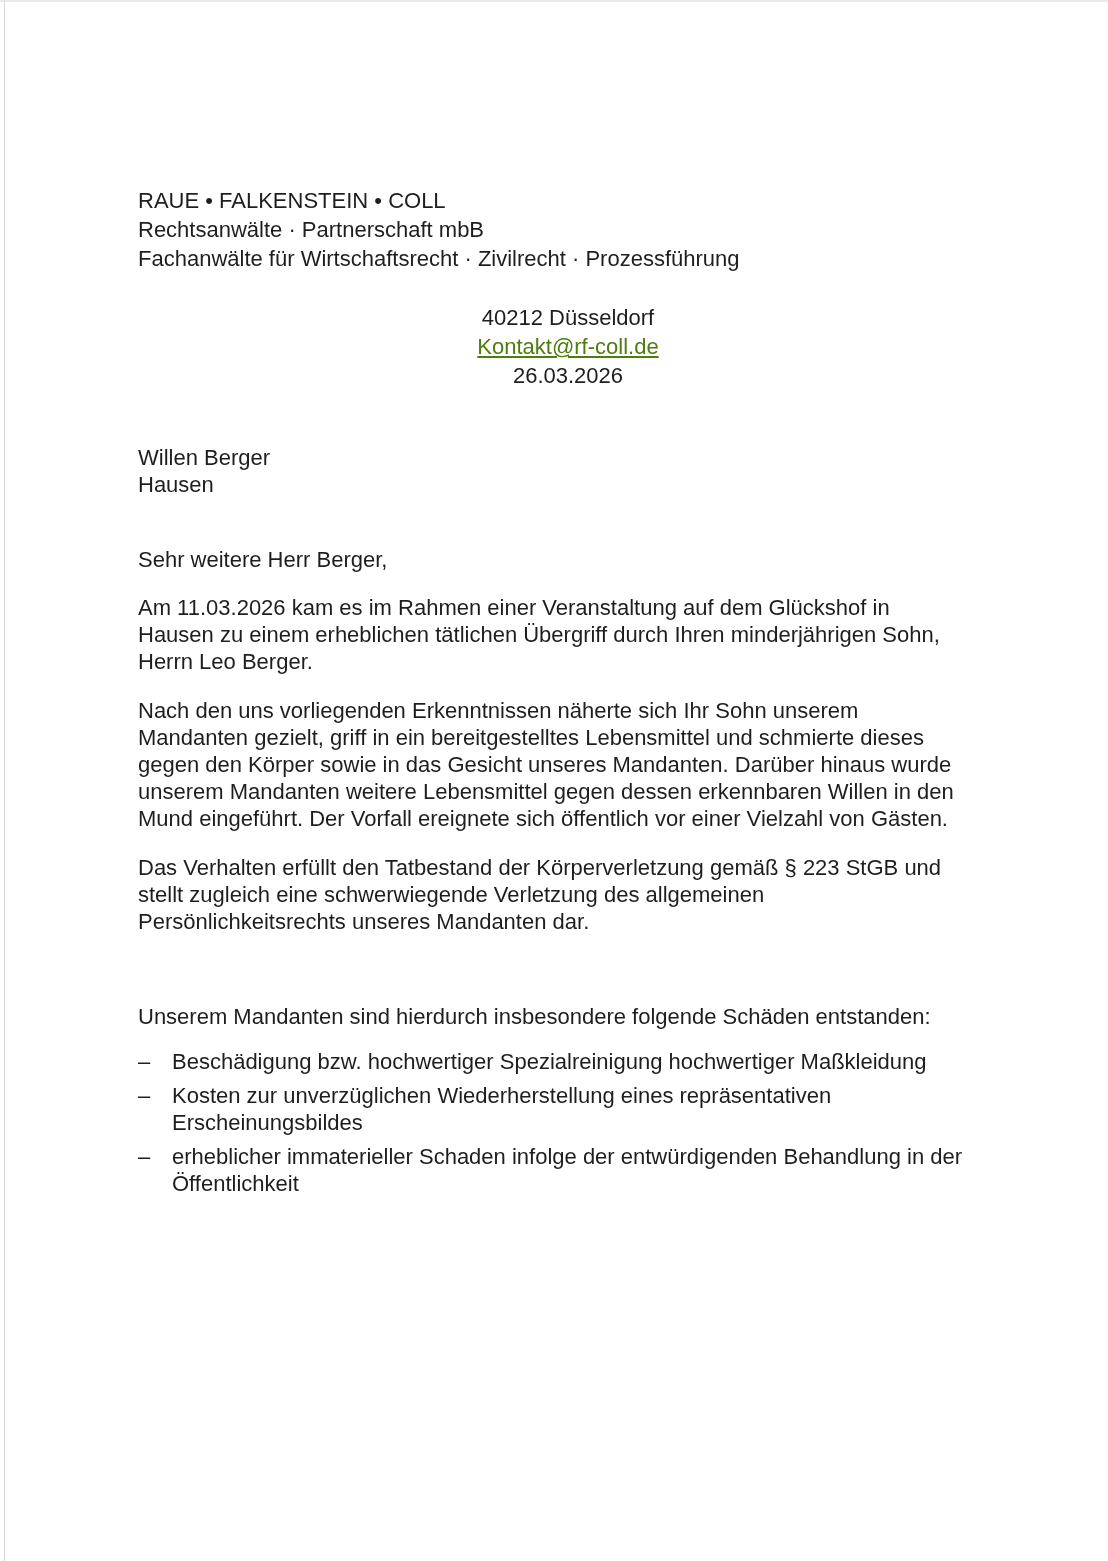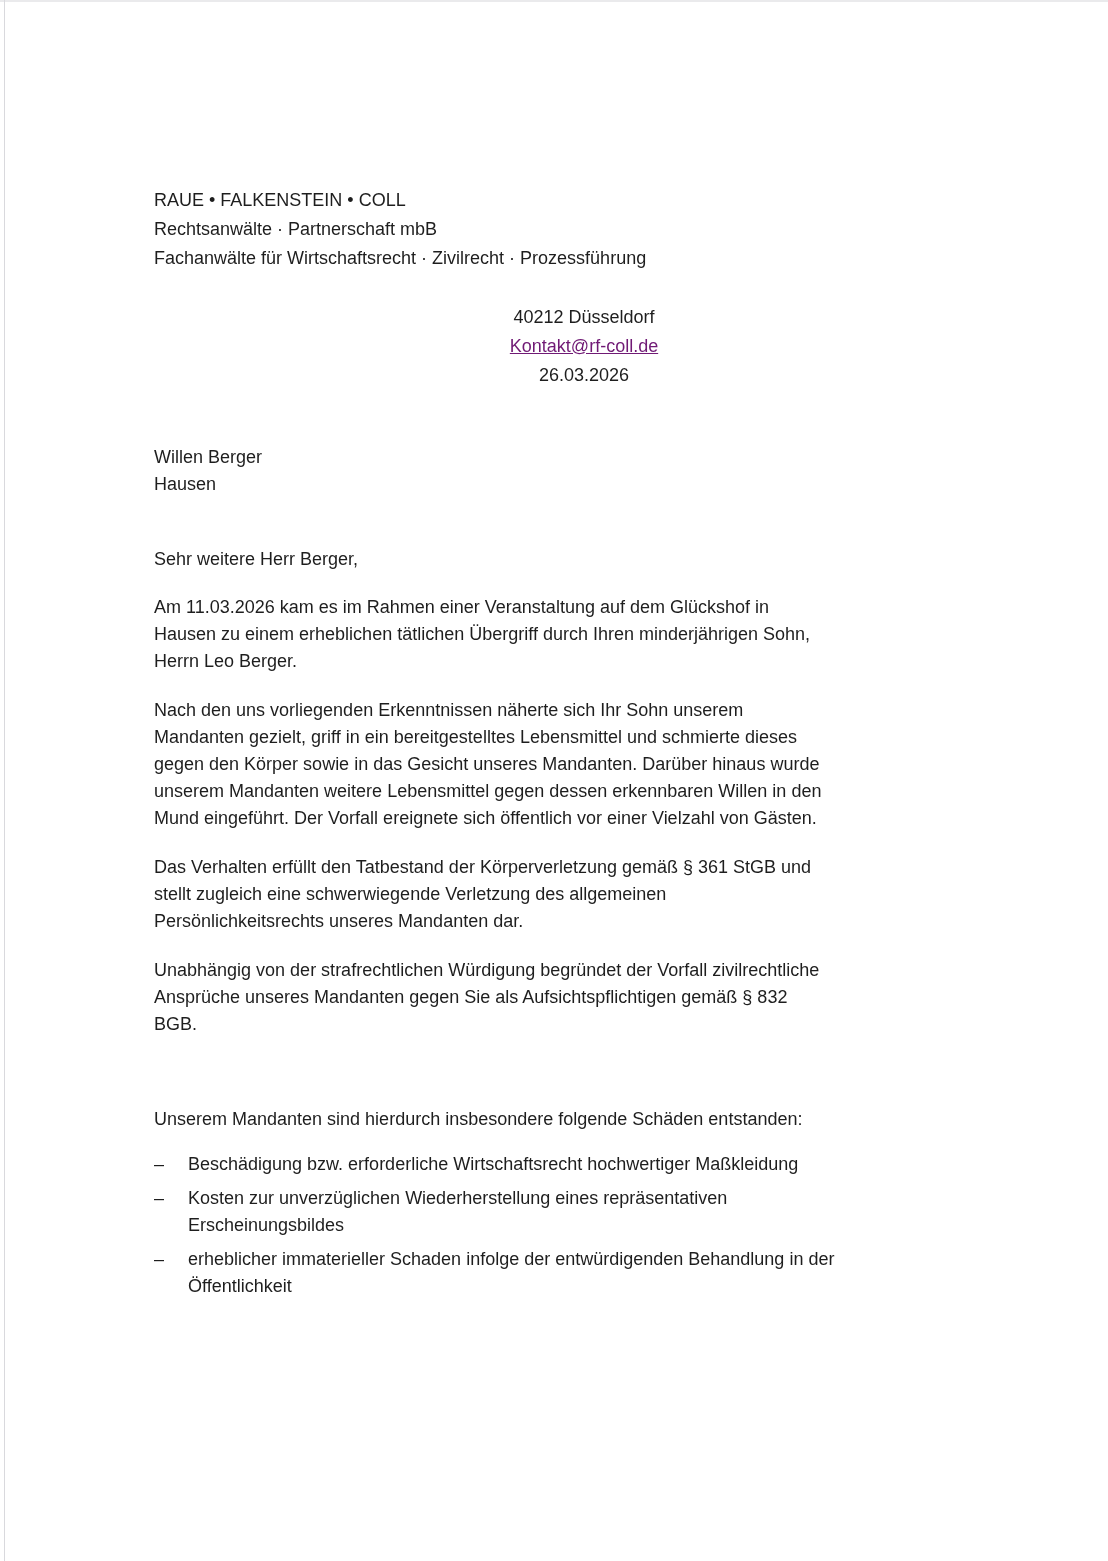--- a/index.html
+++ b/index.html
@@ -25,23 +25,22 @@
     position: absolute;
     left: 4px; top: 0; bottom: 0;
     width: 1px;
     background: #d9d9dd;
   }
   .content {
     position: absolute;
     left: 138px;
     top: 186px;
     width: 860px;
-    font-size: 18px;
+    font-size: 22px;
     line-height: 27px;
-    margin-left: 16px;
   }
   .line { white-space: nowrap; }
 
   .firm { line-height: 29px; }
   .contact { margin-top: 30px; line-height: 29px; text-align: center; }
   .recipient { margin-top: 54px; }
   .salutation { margin-top: 48px; }
   .para { margin-top: 21px; }
   .para + .para { margin-top: 22px; }
   .damages-intro { margin-top: 68px; }
@@ -51,21 +50,21 @@
     align-items: flex-start;
     margin-bottom: 7px;
   }
   .bullet .dash {
     flex: 0 0 34px;
     white-space: nowrap;
   }
   .bullet .bullet-lines { flex: 1 1 auto; }
 
   a.email-link {
-    color: #701a75;
+    color: #4d7c0f;
     text-decoration: underline;
     cursor: pointer;
   }
 </style>
 </head>
 <body>
 
 <div class="edge-top"></div>
 <div class="edge-left"></div>
 
@@ -99,39 +98,34 @@
 
   <div class="para">
     <div class="line">Nach den uns vorliegenden Erkenntnissen näherte sich Ihr Sohn unserem</div>
     <div class="line">Mandanten gezielt, griff in ein bereitgestelltes Lebensmittel und schmierte dieses</div>
     <div class="line">gegen den Körper sowie in das Gesicht unseres Mandanten. Darüber hinaus wurde</div>
     <div class="line">unserem Mandanten weitere Lebensmittel gegen dessen erkennbaren Willen in den</div>
     <div class="line">Mund eingeführt. Der Vorfall ereignete sich öffentlich vor einer Vielzahl von Gästen.</div>
   </div>
 
   <div class="para">
-    <div class="line">Das Verhalten erfüllt den Tatbestand der Körperverletzung gemäß § 361 StGB und</div>
+    <div class="line">Das Verhalten erfüllt den Tatbestand der Körperverletzung gemäß § 223 StGB und</div>
     <div class="line">stellt zugleich eine schwerwiegende Verletzung des allgemeinen</div>
     <div class="line">Persönlichkeitsrechts unseres Mandanten dar.</div>
   </div>
 
-  <div class="para">
-    <div class="line">Unabhängig von der strafrechtlichen Würdigung begründet der Vorfall zivilrechtliche</div>
-    <div class="line">Ansprüche unseres Mandanten gegen Sie als Aufsichtspflichtigen gemäß § 832</div>
-    <div class="line">BGB.</div>
-  </div>
 
   <div class="damages-intro line">Unserem Mandanten sind hierdurch insbesondere folgende Schäden entstanden:</div>
 
   <div class="bullets">
 
     <div class="bullet">
       <span class="dash">–</span>
       <div class="bullet-lines">
-        <div class="line">Beschädigung bzw. erforderliche Wirtschaftsrecht hochwertiger Maßkleidung</div>
+        <div class="line">Beschädigung bzw. hochwertiger Spezialreinigung hochwertiger Maßkleidung</div>
       </div>
     </div>
 
     <div class="bullet">
       <span class="dash">–</span>
       <div class="bullet-lines">
         <div class="line">Kosten zur unverzüglichen Wiederherstellung eines repräsentativen</div>
         <div class="line">Erscheinungsbildes</div>
       </div>
     </div>

